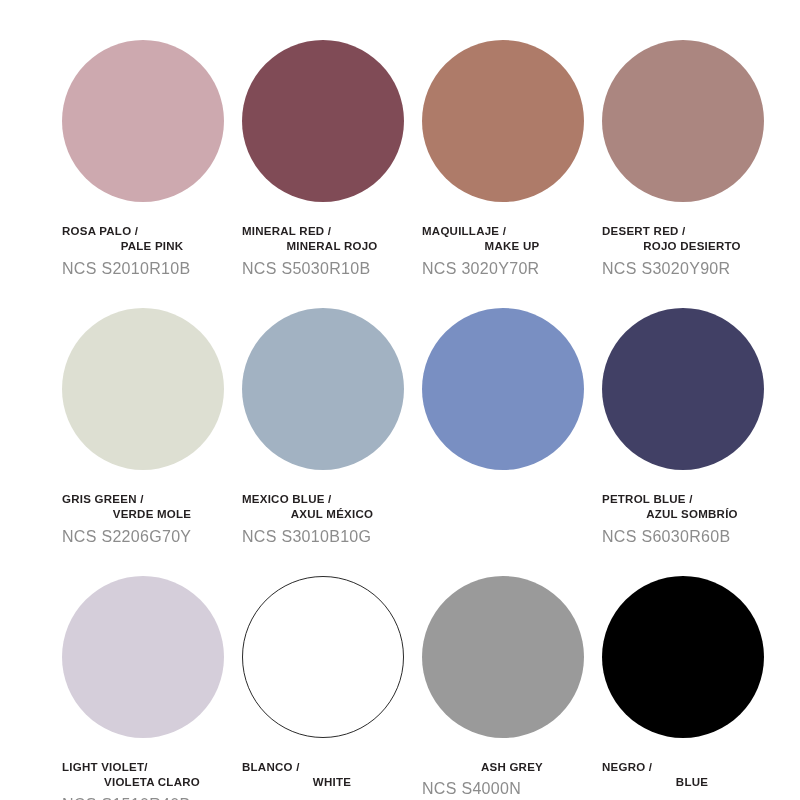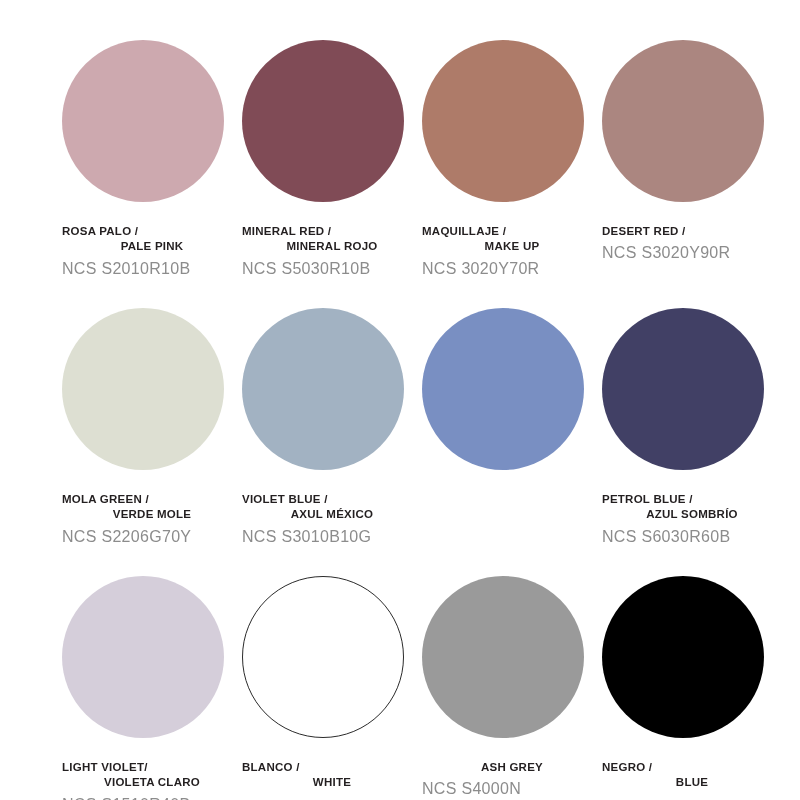--- a/index.html
+++ b/index.html
@@ -137,43 +137,44 @@
           <span class="swatch-code">NCS 3020Y70R</span>
         </div>
       </div>
       <div class="swatch-cell">
         <div class="swatch-disc-wrap">
           <div class="swatch-disc" style="background: rgb(171, 134, 128);"></div>
         </div>
         <div class="swatch-labels">
           <div class="swatch-name">
             <span class="swatch-name-en">DESERT RED /</span>
+            <span class="swatch-name-es">ROJO DESIERTO</span>
           </div>
           <span class="swatch-code">NCS S3020Y90R</span>
         </div>
       </div>
       <div class="swatch-cell">
         <div class="swatch-disc-wrap">
           <div class="swatch-disc" style="background: rgb(221, 223, 210);"></div>
         </div>
         <div class="swatch-labels">
           <div class="swatch-name">
-            <span class="swatch-name-en">MOLA GREEN /</span>
+            <span class="swatch-name-en">GRIS GREEN /</span>
             <span class="swatch-name-es">VERDE MOLE</span>
           </div>
           <span class="swatch-code">NCS S2206G70Y</span>
         </div>
       </div>
       <div class="swatch-cell">
         <div class="swatch-disc-wrap">
           <div class="swatch-disc" style="background: rgb(162, 178, 194);"></div>
         </div>
         <div class="swatch-labels">
           <div class="swatch-name">
-            <span class="swatch-name-en">VIOLET BLUE /</span>
+            <span class="swatch-name-en">MEXICO BLUE /</span>
             <span class="swatch-name-es">AXUL MÉXICO</span>
           </div>
           <span class="swatch-code">NCS S3010B10G</span>
         </div>
       </div>
       <div class="swatch-cell">
         <div class="swatch-disc-wrap">
           <div class="swatch-disc" style="background: rgb(121, 143, 194);"></div>
         </div>
       </div>

